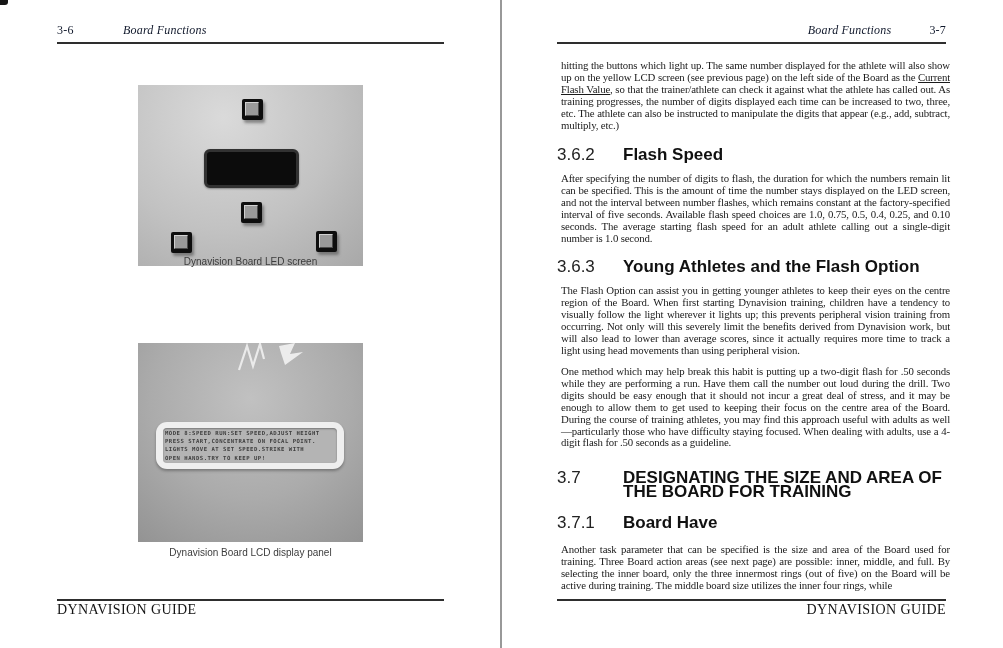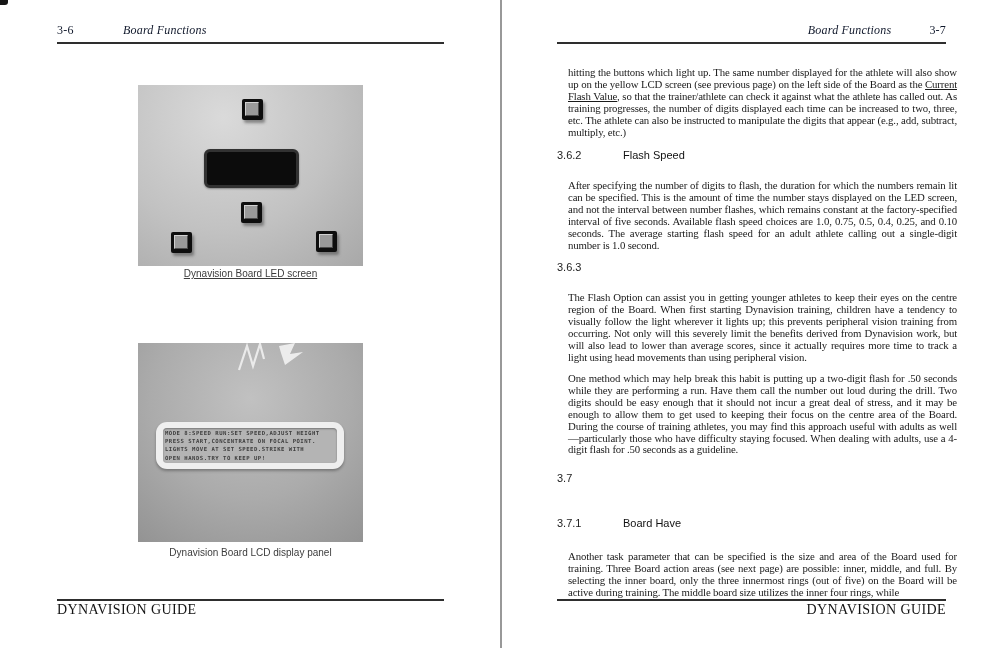--- a/index.html
+++ b/index.html
@@ -18,21 +18,21 @@
   .pg-footer{position:absolute;top:602px;font-size:14px;letter-spacing:.4px;color:#141414;}
 
   
   .photo{position:absolute;left:138px;width:225px;}
   .photo1{top:85px;height:181px;
           background:radial-gradient(circle at 38% 18%, #dadada 0%, #c2c2c2 55%, #a8a8a8 100%);}
   .photo2{top:343px;height:199px;
           background:radial-gradient(circle at 50% 28%, #c1c1c1 0%, #ababab 55%, #939393 100%);}
   .figcap{position:absolute;left:138px;width:225px;text-align:center;
           font-family:"Liberation Sans",sans-serif;font-size:10px;color:#3c3c3c;}
-  .cap1{top:268px;text-decoration:underline;} .cap2{top:547px;}
+  .cap1{top:256px;} .cap2{top:547px;}
 
   .led-screen{position:absolute;left:66px;top:64px;width:95px;height:39px;box-sizing:border-box;
               background:#0c0c0c;border:3px solid #323232;border-radius:6px;
               box-shadow:0 1px 2px rgba(0,0,0,.35);}
   .board-button{position:absolute;width:21px;height:21px;background:#0e0e0e;border-radius:2px;
                 box-shadow:2px 3px 3px rgba(70,70,70,.55);}
   .board-button .cap{position:absolute;left:3px;top:3px;width:12px;height:12px;background:#9a9a9a;
                      border-top:1px solid #d2d2d2;border-left:1px solid #cfcfcf;
                      border-right:1px solid #4c4c4c;border-bottom:1px solid #4c4c4c;}
   .b1{left:104px;top:14px;} .b2{left:103px;top:117px;} .b3{left:33px;top:147px;} .b4{left:178px;top:146px;}
@@ -41,26 +41,26 @@
 
   .lcd-panel{position:absolute;left:18px;top:79px;width:188px;height:47px;box-sizing:border-box;
              background:#efefef;border-radius:11px;box-shadow:0 2px 3px rgba(0,0,0,.3);}
   .lcd-screen{position:absolute;left:7px;top:6px;right:7px;bottom:6px;background:#b4b4b4;border-radius:4px;
               box-shadow:inset 0 1px 2px rgba(0,0,0,.35);overflow:hidden;padding:1px 2px;box-sizing:border-box;}
   .lcd-line{font-family:"DejaVu Sans Mono",monospace;font-weight:bold;font-size:5.6px;line-height:8.2px;
             letter-spacing:.5px;color:#3e3e3e;white-space:nowrap;}
 
   
   .txt{position:absolute;left:557px;width:389px;}
-  .body-p{font-size:10.8px;line-height:11.9px;letter-spacing:-.15px;text-align:justify;margin:11px;}
+  .body-p{font-size:10.8px;line-height:11.9px;letter-spacing:-.15px;text-align:justify;margin:4px;}
   .body-p .it{}
   .body-p .ul{text-decoration:underline;}
-  .sec-head{display:flex;align-items:flex-start;font-family:"Liberation Sans",sans-serif;font-size:11px;line-height:14px;}
+  .sec-head{display:flex;align-items:flex-start;font-family:"Liberation Sans",sans-serif;font-size:17px;line-height:14px;}
   .sec-head .sec-num{width:66px;flex:0 0 66px;color:#222;}
-  .sec-head .sec-title{font-weight:normal;color:#111;max-width:320px;}
+  .sec-head .sec-title{font-weight:bold;color:#111;max-width:320px;}
 </style>
 </head>
 <body>
 
 <div class="spread">
   <div class="artifact"></div>
   <div class="divider"></div>
 
   <div>
     <div class="pg-header" style="left:57px;width:387px;">
@@ -115,26 +115,28 @@
     <p class="txt body-p" style="top:56px;"><span>hitting the buttons which light up. The same number displayed for the athlete will also show up on the yellow LCD screen (see previous page) on the left side of the Board as the </span><span class="ul">Current Flash Value</span><span>, so that the trainer/athlete can check it against what the athlete has called out. As training progresses, the number of digits displayed each time can be increased to two, three, etc. The athlete can also be instructed to manipulate the digits that appear (e.g., add, subtract, multiply, etc.)</span></p>
 
     <div class="txt sec-head" style="top:148px;">
       <span class="sec-num">3.6.2</span>
       <span class="sec-title">Flash Speed</span>
     </div>
     <p class="txt body-p" style="top:169px;"><span>After specifying the number of digits to flash, the duration for which the numbers remain lit can be specified. This is the amount of time the number stays displayed on the LED screen, and not the interval </span><span class="it">between</span><span> number flashes, which remains constant at the factory-specified interval of five seconds. Available flash speed choices are 1.0, 0.75, 0.5, 0.4, 0.25, and 0.10 seconds. The average starting flash speed for an adult athlete calling out a single-digit number is 1.0 second.</span></p>
 
     <div class="txt sec-head" style="top:260px;">
       <span class="sec-num">3.6.3</span>
+      <span class="sec-title">Young Athletes and the Flash Option</span>
     </div>
     <p class="txt body-p" style="top:281px;">The Flash Option can assist you in getting younger athletes to keep their eyes on the centre region of the Board. When first starting Dynavision training, children have a tendency to visually follow the light wherever it lights up; this prevents peripheral vision training from occurring. Not only will this severely limit the benefits derived from Dynavision work, but will also lead to lower than average scores, since it actually requires more time to track a light using head movements than using peripheral vision.</p>
     <p class="txt body-p" style="top:362px;">One method which may help break this habit is putting up a two-digit flash for .50 seconds while they are performing a run. Have them call the number out loud during the drill. Two digits should be easy enough that it should not incur a great deal of stress, and it may be enough to allow them to get used to keeping their focus on the centre area of the Board. During the course of training athletes, you may find this approach useful with adults as well—particularly those who have difficulty staying focused. When dealing with adults, use a 4-digit flash for .50 seconds as a guideline.</p>
 
     <div class="txt sec-head" style="top:471px;">
       <span class="sec-num">3.7</span>
+      <span class="sec-title">DESIGNATING THE SIZE AND AREA OF THE BOARD FOR TRAINING</span>
     </div>
 
     <div class="txt sec-head" style="top:516px;">
       <span class="sec-num">3.7.1</span>
       <span class="sec-title">Board Have</span>
     </div>
     <p class="txt body-p" style="top:540px;">Another task parameter that can be specified is the size and area of the Board used for training. Three Board action areas (see next page) are possible: inner, middle, and full. By selecting the inner board, only the three innermost rings (out of five) on the Board will be active during training. The middle board size utilizes the inner four rings, while</p>
 
     <div class="rule" style="left:557px;top:599px;width:389px;"></div>
     <div class="pg-footer" style="left:557px;width:389px;text-align:right;">DYNAVISION GUIDE</div>

